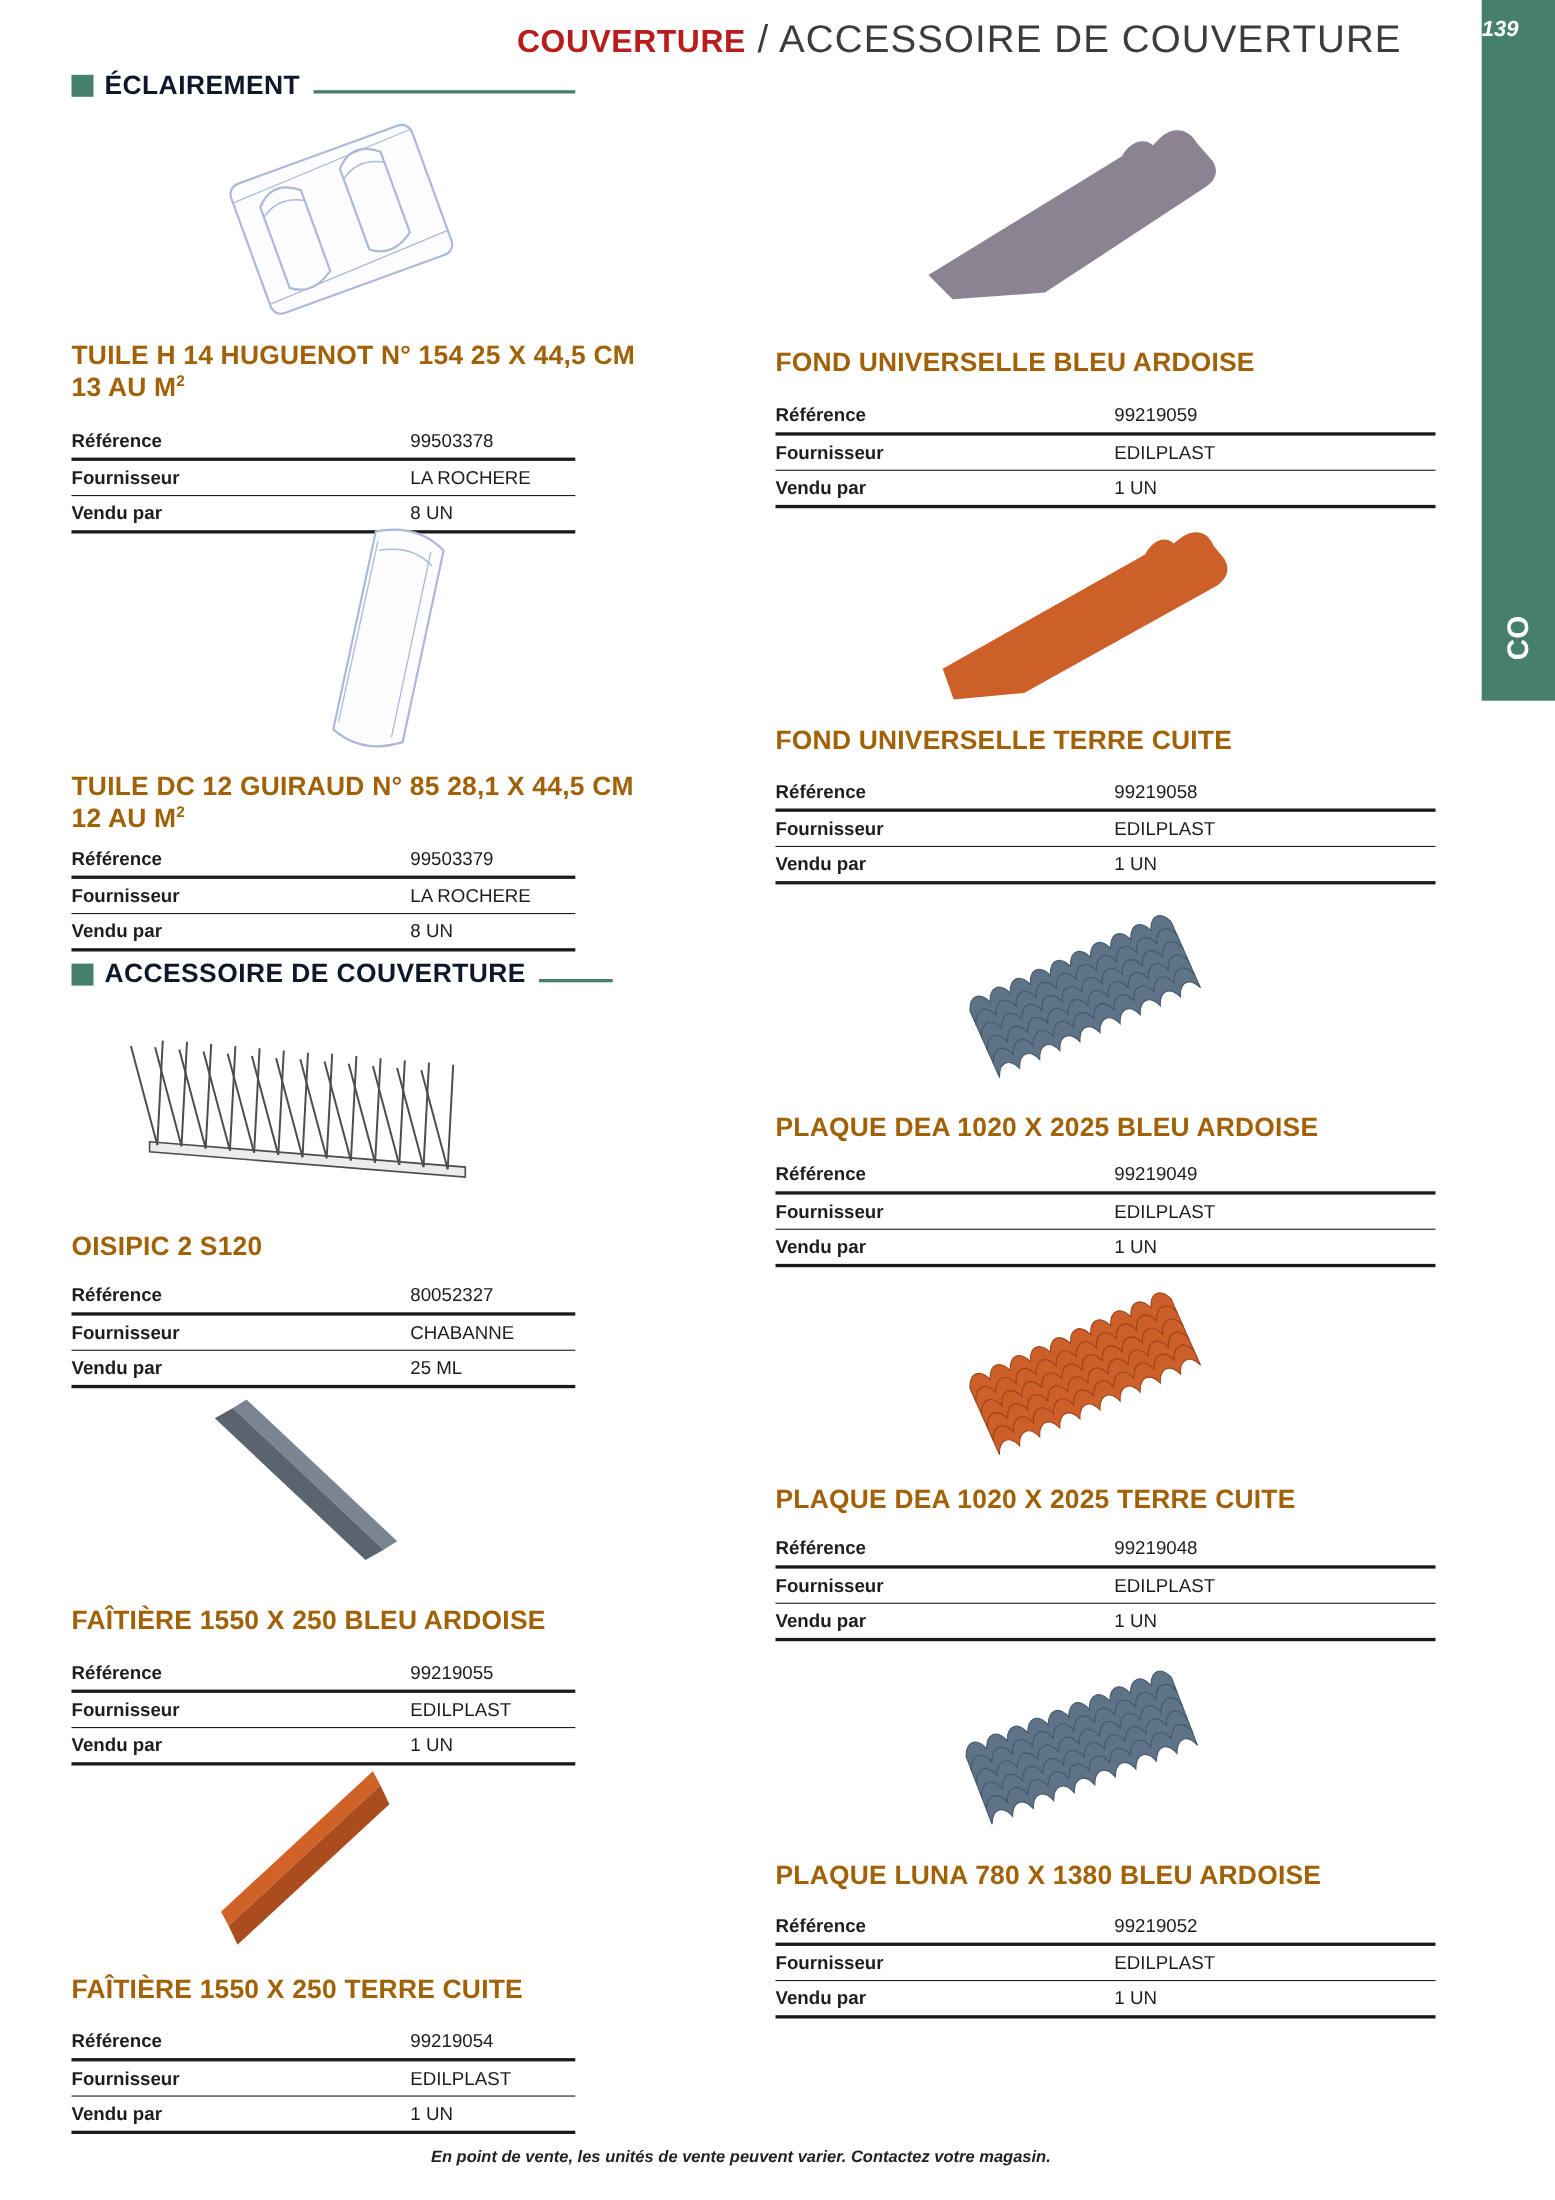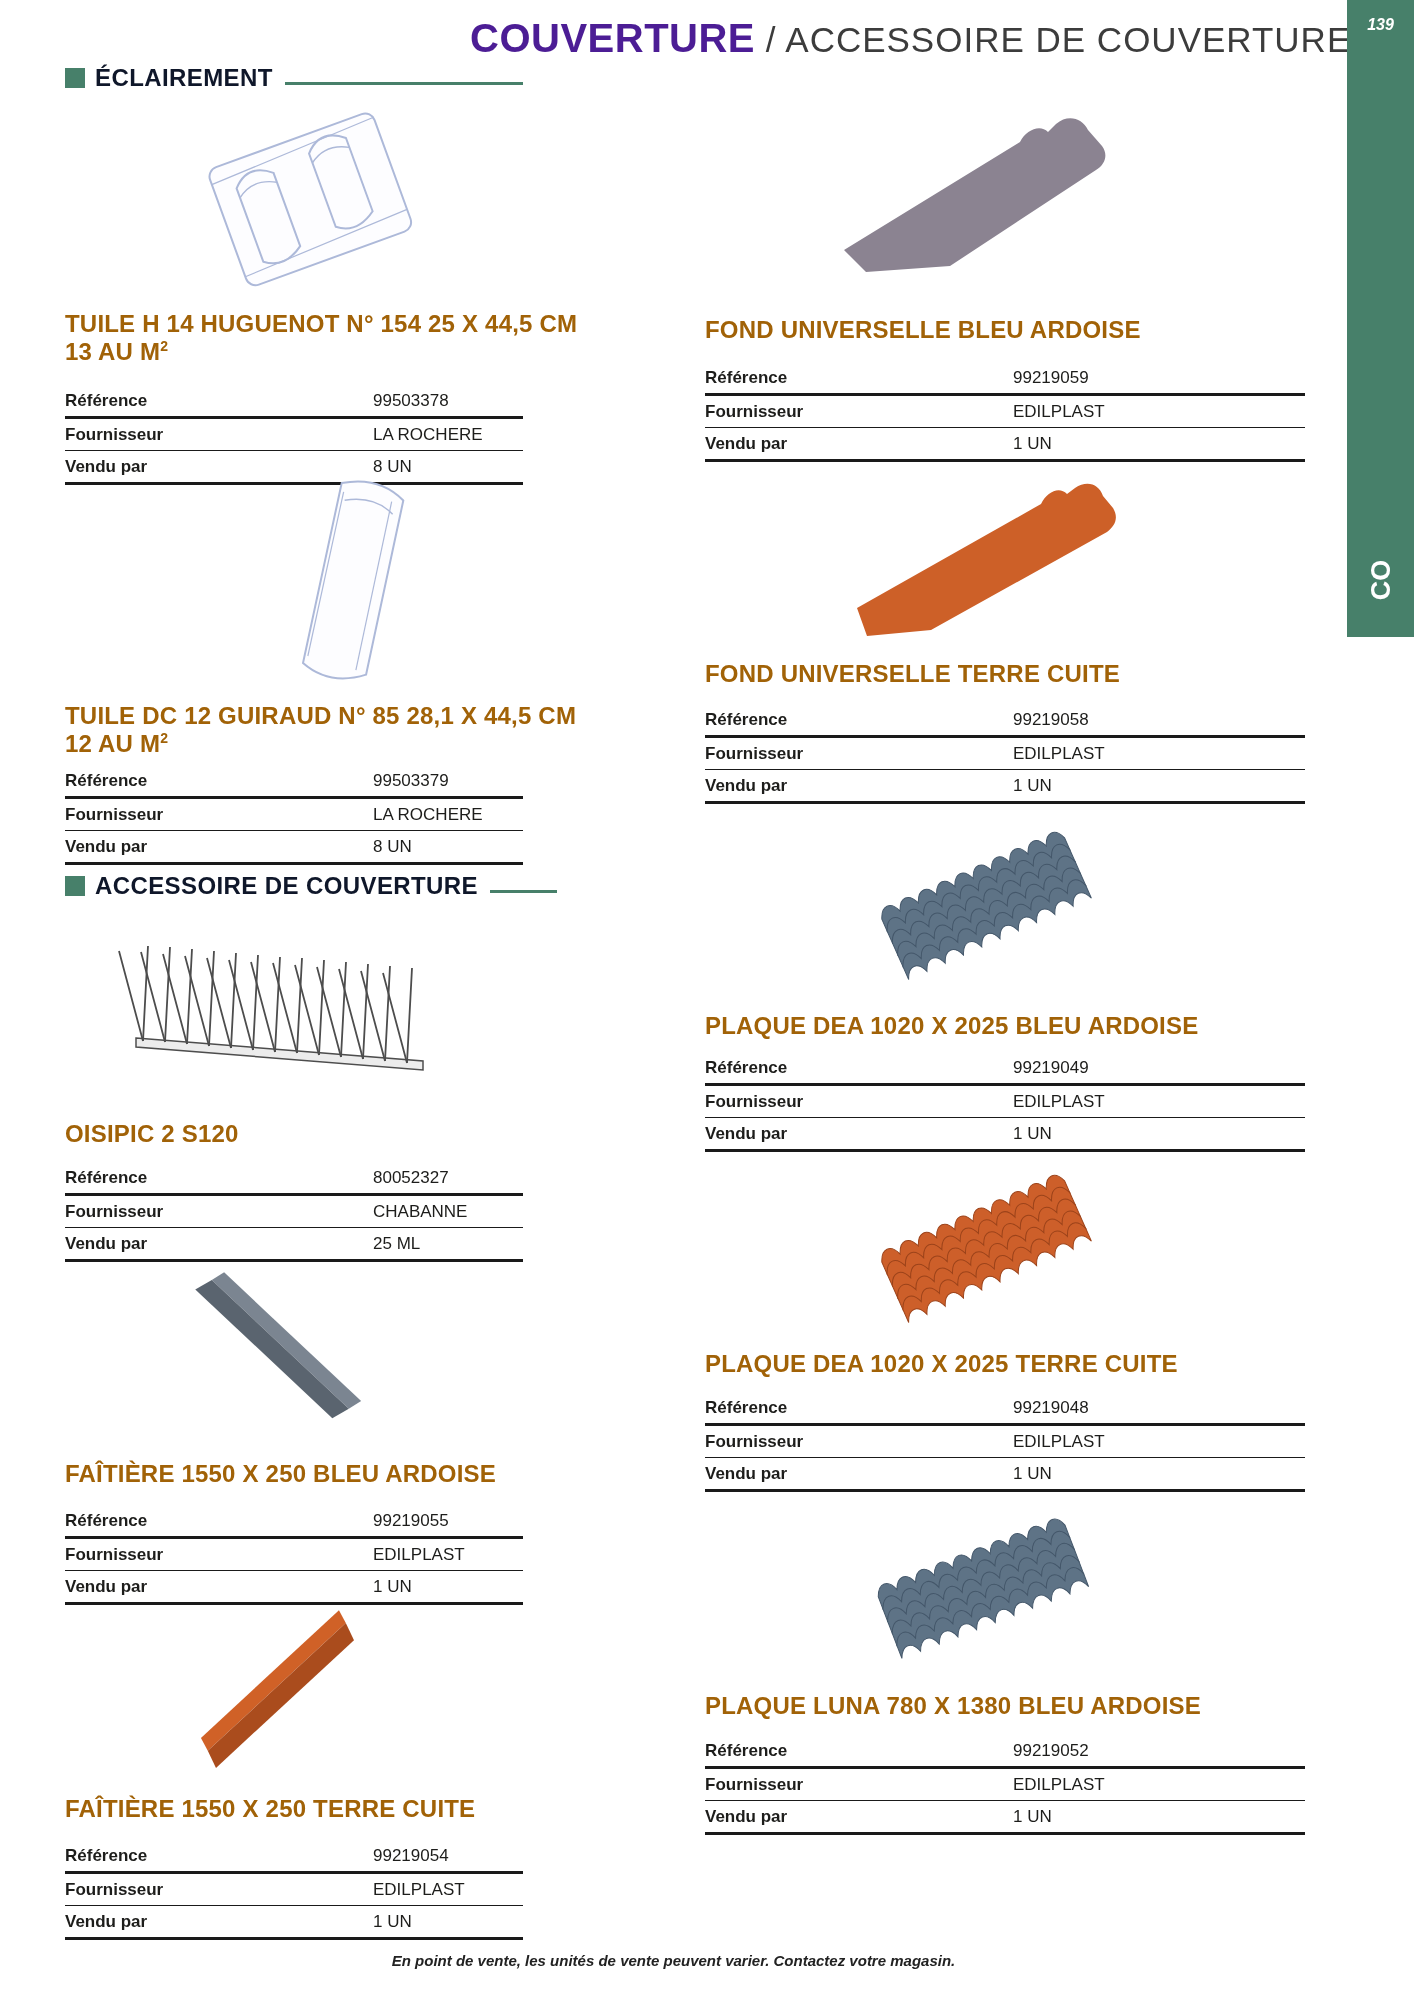--- a/index.html
+++ b/index.html
@@ -1,27 +1,27 @@
 <!DOCTYPE html>
 <html><head>
 <meta charset="utf-8">
 <style>
   html,body{margin:0;padding:0;background:#e9e9e9;}
   .page{position:relative;width:1414px;height:2000px;background:#ffffff;overflow:hidden;
         font-family:"Liberation Sans", sans-serif;color:#1d1d1b;}
 
   
   .header{position:absolute;top:16px;left:470px;white-space:nowrap;}
-  .header .hbold{font-weight:800;font-size:40px;letter-spacing:.5px;color:#4c1d95;}
+  .header .hbold{font-weight:800;font-size:29px;letter-spacing:.5px;color:#b91c1c;}
   .header .hlight{font-weight:300;font-size:35px;letter-spacing:1px;color:#3c3c3c;}
 
   
   .side-tab{position:absolute;top:0;right:0;width:67px;height:637px;background:#47806A;}
-  .page-num{position:absolute;top:16px;left:0;right:0;text-align:center;color:#fff;
-            font-weight:800;font-style:italic;font-size:16px;}
+  .page-num{position:absolute;top:16px;left:0;right:0;text-align:left;color:#fff;
+            font-weight:800;font-style:italic;font-size:20px;}
   .tab-label{position:absolute;bottom:22px;left:0;right:0;height:70px;display:flex;
              align-items:center;justify-content:center;color:#fff;font-weight:800;font-size:27px;
              transform:rotate(-90deg);}
 
   
   .sec{position:absolute;display:flex;align-items:center;}
   .sec .sq{width:20px;height:20px;background:#47806A;flex:0 0 auto;margin-right:10px;}
   .sec .sectxt{color:#0f172a;font-weight:700;font-size:24px;letter-spacing:.4px;white-space:nowrap;}
   .sec .rule{flex:1;height:3px;background:#47806A;margin-left:12px;margin-top:10px;}
 

